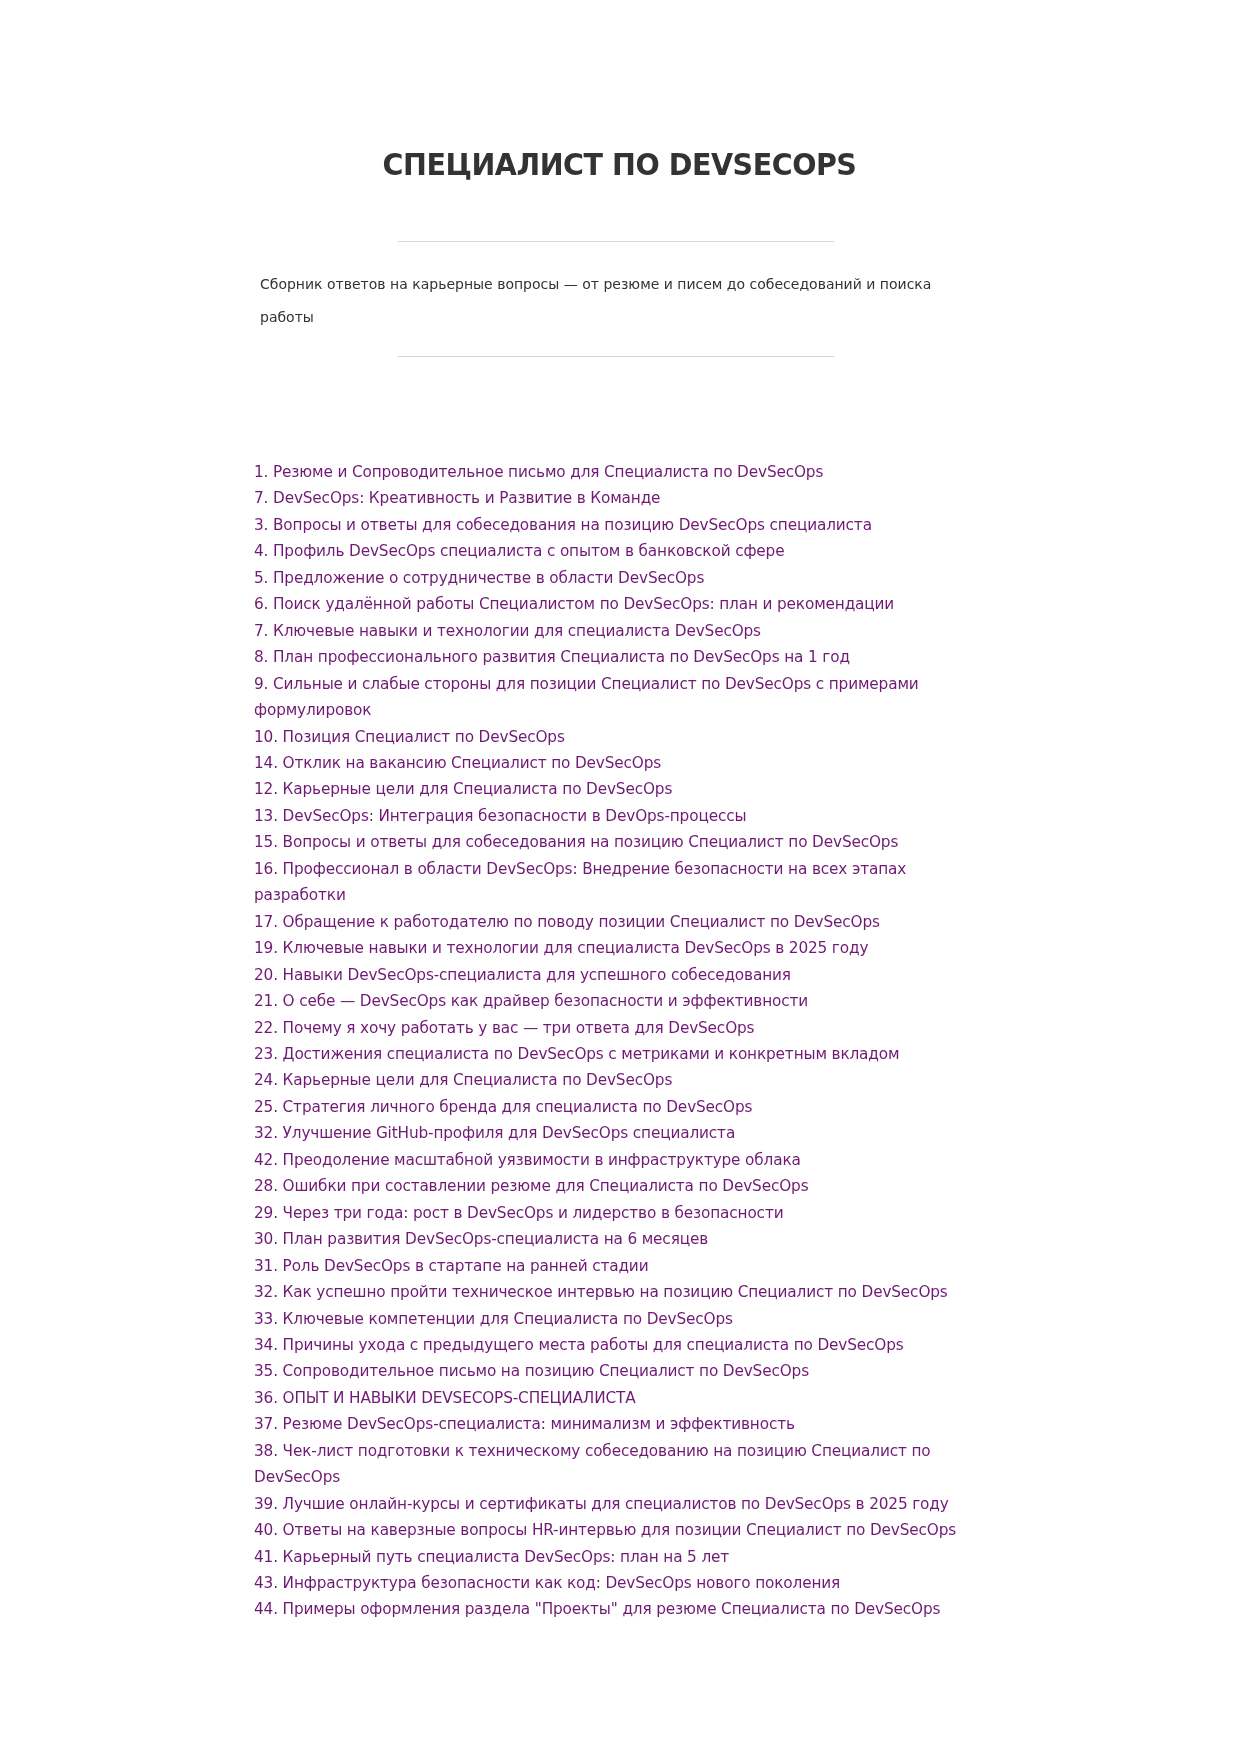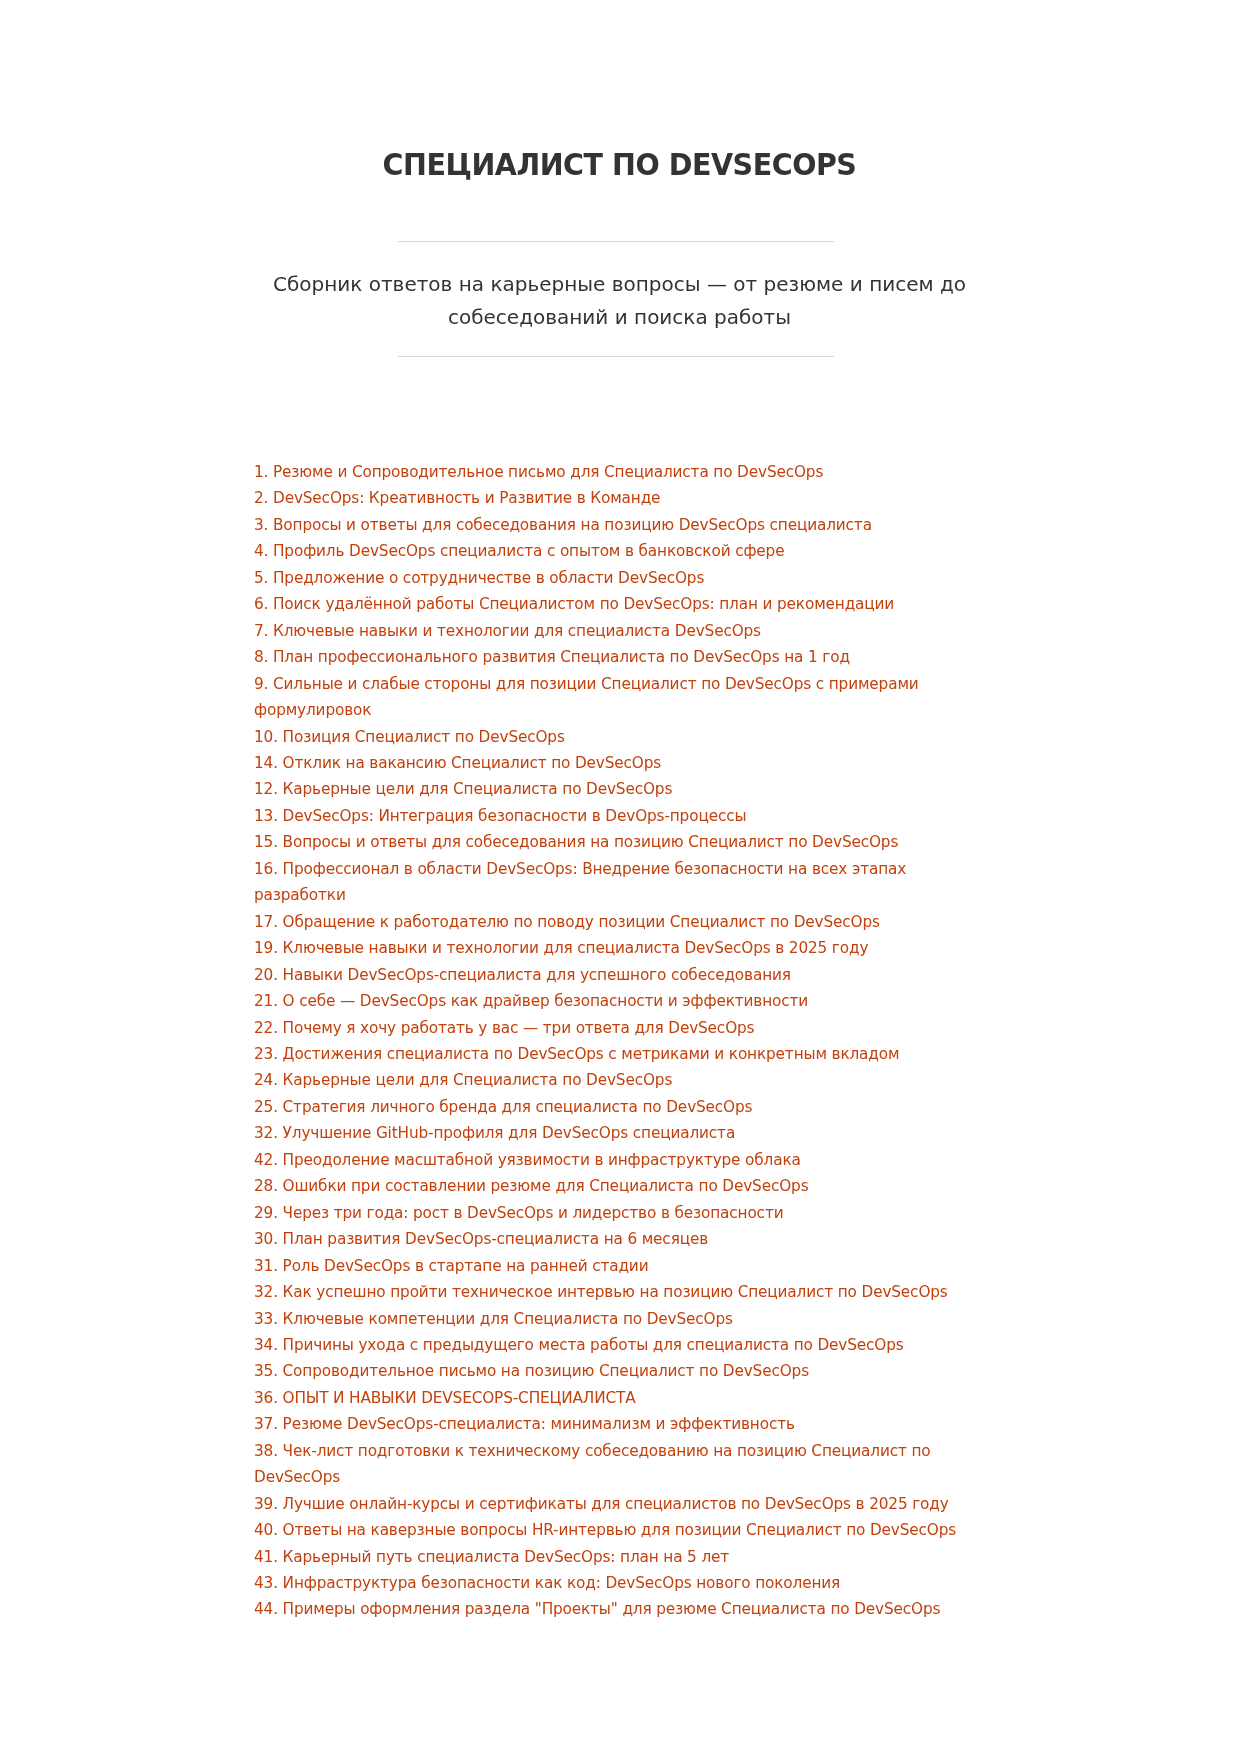--- a/index.html
+++ b/index.html
@@ -33,52 +33,52 @@
       height: 0;
       border-top: 1.5px solid #d8d8d8;
     }
     .rule.top { top: 241px; }
     .rule.bottom { top: 356px; }
     .subtitle {
       position: absolute;
       top: 268px;
       left: 260px;
       width: 719px;
-      text-align: center;
-      font-size: 20px;
+      text-align: left;
+      font-size: 14px;
       line-height: 33px;
       color: #333333;
       margin: 0;
     }
     .toc {
       position: absolute;
       top: 459px;
       left: 254px;
       width: 740px;
       margin: 0;
       padding: 0;
       list-style: none;
       font-size: 15.3px;
       line-height: 26.45px;
-      color: #c2410c;
+      color: #701a75;
       letter-spacing: -0.15px;
     }
     .toc li { margin: 0; padding: 0; }
   </style>
 </head>
 <body>
 
 <h1 class="title">СПЕЦИАЛИСТ ПО DEVSECOPS</h1>
 <div class="rule top"></div>
 <p class="subtitle">Сборник ответов на карьерные вопросы — от резюме и писем до собеседований и поиска работы</p>
 <div class="rule bottom"></div>
 
 <ul class="toc" id="toc">
     <li>1. Резюме и Сопроводительное письмо для Специалиста по DevSecOps</li>
-    <li>2. DevSecOps: Креативность и Развитие в Команде</li>
+    <li>7. DevSecOps: Креативность и Развитие в Команде</li>
     <li>3. Вопросы и ответы для собеседования на позицию DevSecOps специалиста</li>
     <li>4. Профиль DevSecOps специалиста с опытом в банковской сфере</li>
     <li>5. Предложение о сотрудничестве в области DevSecOps</li>
     <li>6. Поиск удалённой работы Специалистом по DevSecOps: план и рекомендации</li>
     <li>7. Ключевые навыки и технологии для специалиста DevSecOps</li>
     <li>8. План профессионального развития Специалиста по DevSecOps на 1 год</li>
     <li>9. Сильные и слабые стороны для позиции Специалист по DevSecOps с примерами формулировок</li>
     <li>10. Позиция Специалист по DevSecOps</li>
     <li>14. Отклик на вакансию Специалист по DevSecOps</li>
     <li>12. Карьерные цели для Специалиста по DevSecOps</li>

